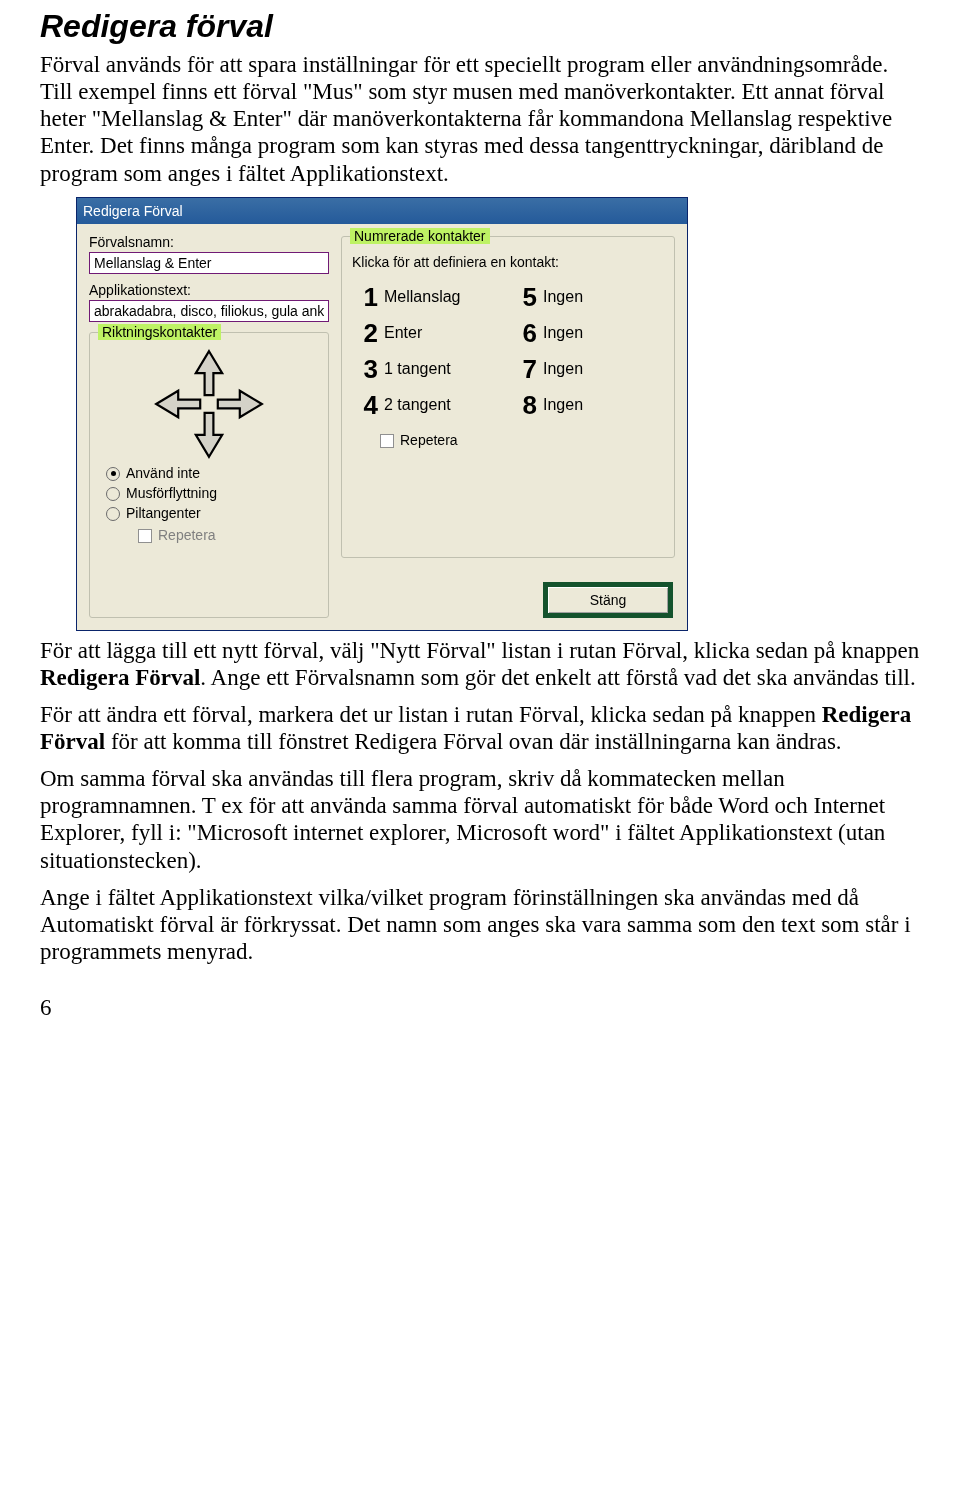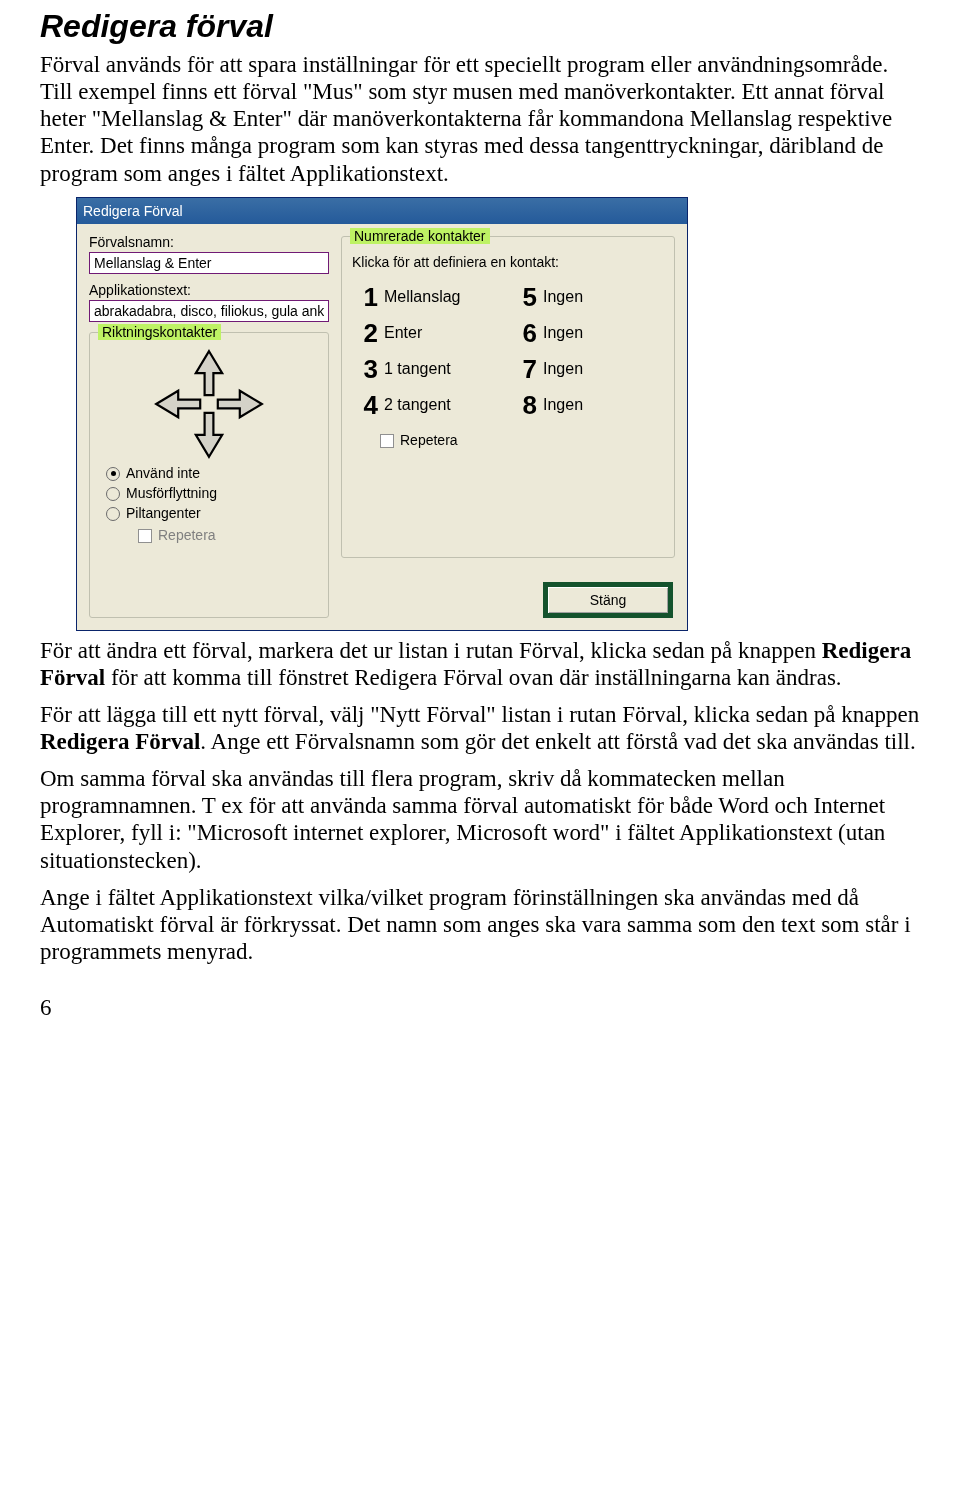--- a/index.html
+++ b/index.html
@@ -245,23 +245,23 @@
         </div>
 
         <div class="btn-wrap">
           <div class="btn">Stäng</div>
         </div>
       </div>
     </div>
   </div>
 
   <p>
+    <span>För att lägga till ett nytt förval, välj "Nytt Förval" listan i rutan Förval, klicka sedan på knappen </span><b>Redigera Förval</b><span>. Ange ett Förvalsnamn som gör det enkelt att förstå vad det ska användas till.</span>
+  </p>
+  <p>
     <span>För att ändra ett förval, markera det ur listan i rutan Förval, klicka sedan på knappen </span><b>Redigera Förval</b><span> för att komma till fönstret Redigera Förval ovan där inställningarna kan ändras.</span>
   </p>
-  <p>
-    <span>För att lägga till ett nytt förval, välj "Nytt Förval" listan i rutan Förval, klicka sedan på knappen </span><b>Redigera Förval</b><span>. Ange ett Förvalsnamn som gör det enkelt att förstå vad det ska användas till.</span>
-  </p>
 
   <p>Om samma förval ska användas till flera program, skriv då kommatecken mellan programnamnen. T ex för att använda samma förval automatiskt för både Word och Internet Explorer, fyll i: "Microsoft internet explorer, Microsoft word" i fältet Applikationstext (utan situationstecken).</p>
   <p>Ange i fältet Applikationstext vilka/vilket program förinställningen ska användas med då Automatiskt förval är förkryssat. Det namn som anges ska vara samma som den text som står i programmets menyrad.</p>
 
   <div class="pagenum">6</div>
 </div>
 
 </body></html>

